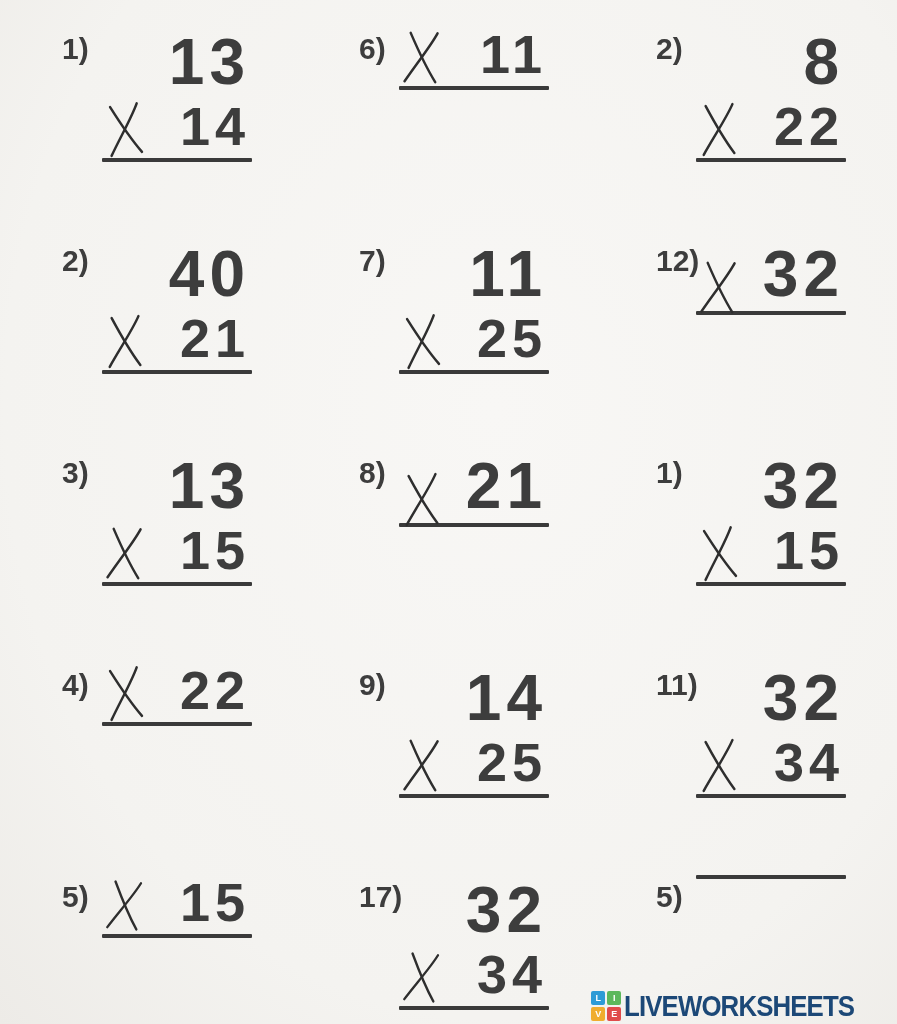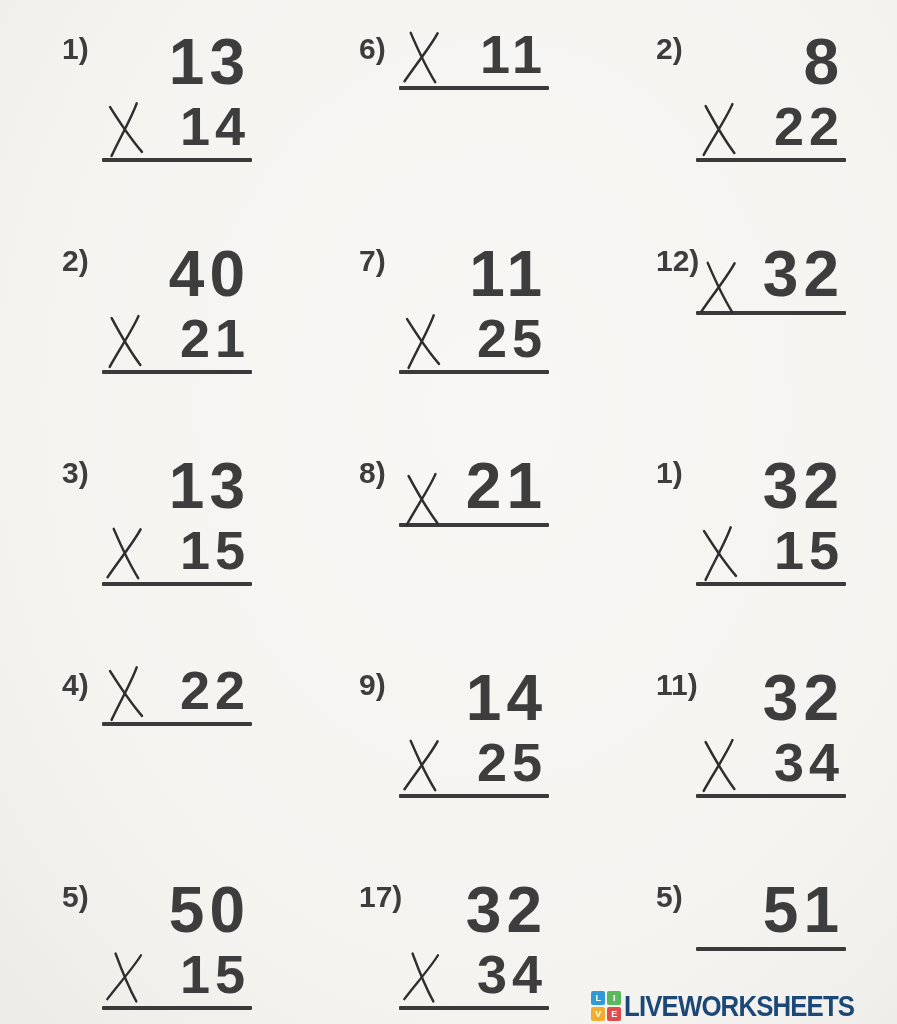--- a/index.html
+++ b/index.html
@@ -152,21 +152,20 @@
           </span>
           <span class="bottom-num">22</span>
         </div>
         <div class="rule"></div>
       </div>
     </div>
 
     <div class="problem">
       <div class="plabel">5)</div>
       <div class="pbody">
-        <div class="top-num">50</div>
         <div class="brow">
           <span class="xsign" title="×">
             <svg viewBox="0 0 46 62" aria-hidden="true">
               <path d="M8 7 C 15 20, 26 40, 38 56"></path>
               <path d="M36 5 C 30 19, 16 40, 6 58"></path>
             </svg>
           </span>
           <span class="bottom-num">15</span>
         </div>
         <div class="rule"></div>
@@ -319,21 +318,20 @@
           </span>
           <span class="bottom-num">34</span>
         </div>
         <div class="rule"></div>
       </div>
     </div>
 
     <div class="problem">
       <div class="plabel">5)</div>
       <div class="pbody">
-        <div class="top-num">51</div>
         <div class="rule"></div>
       </div>
     </div>
   </div>
 
   <div class="footer">
     <span class="logo-grid" id="logo-grid">
         <span class="lsq" style="background: rgb(46, 155, 214);">L</span>
         <span class="lsq" style="background: rgb(92, 184, 92);">I</span>
         <span class="lsq" style="background: rgb(240, 173, 46);">V</span>

